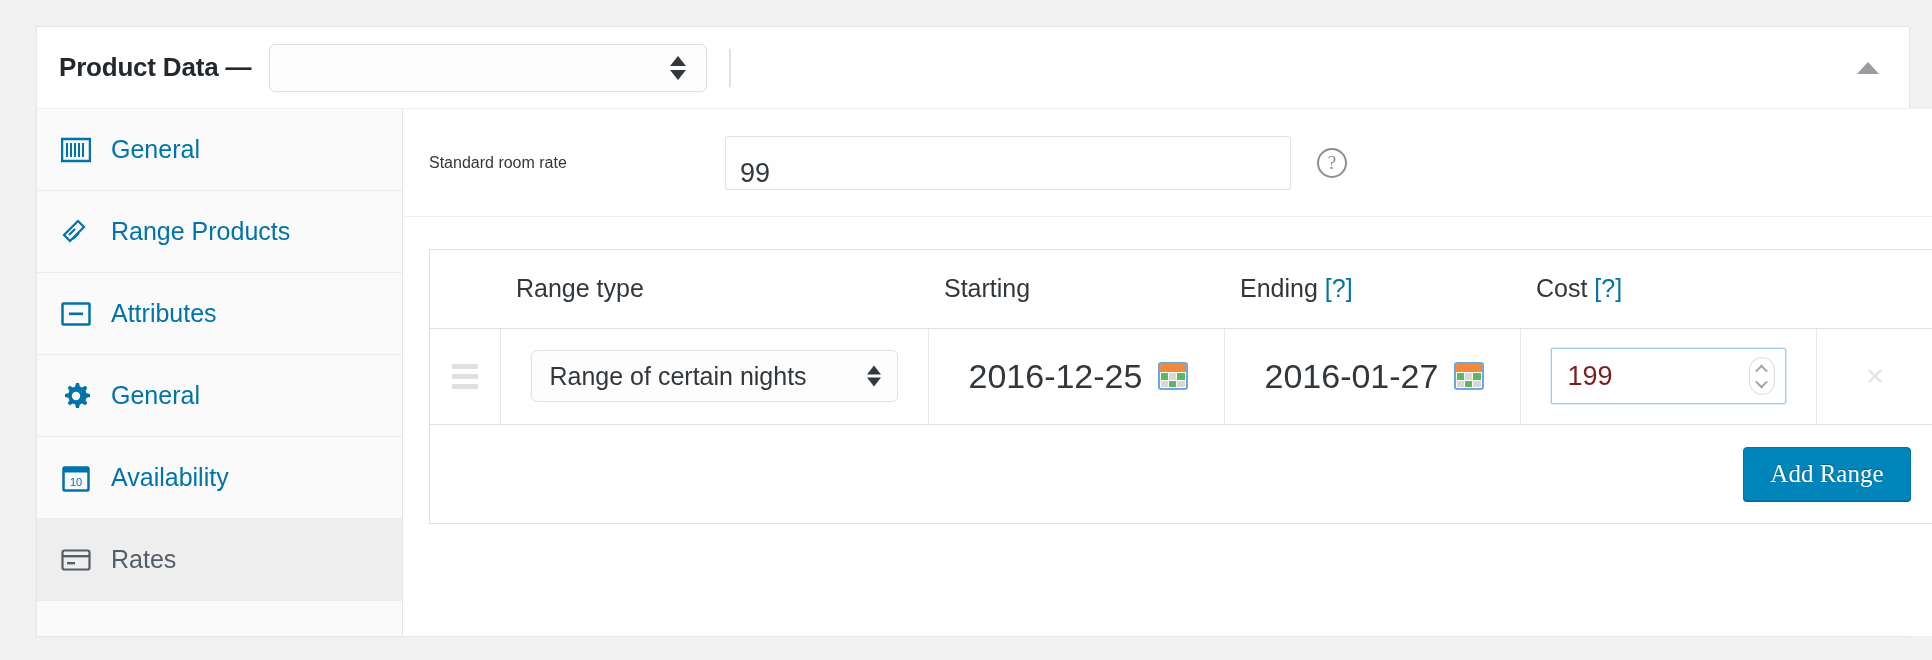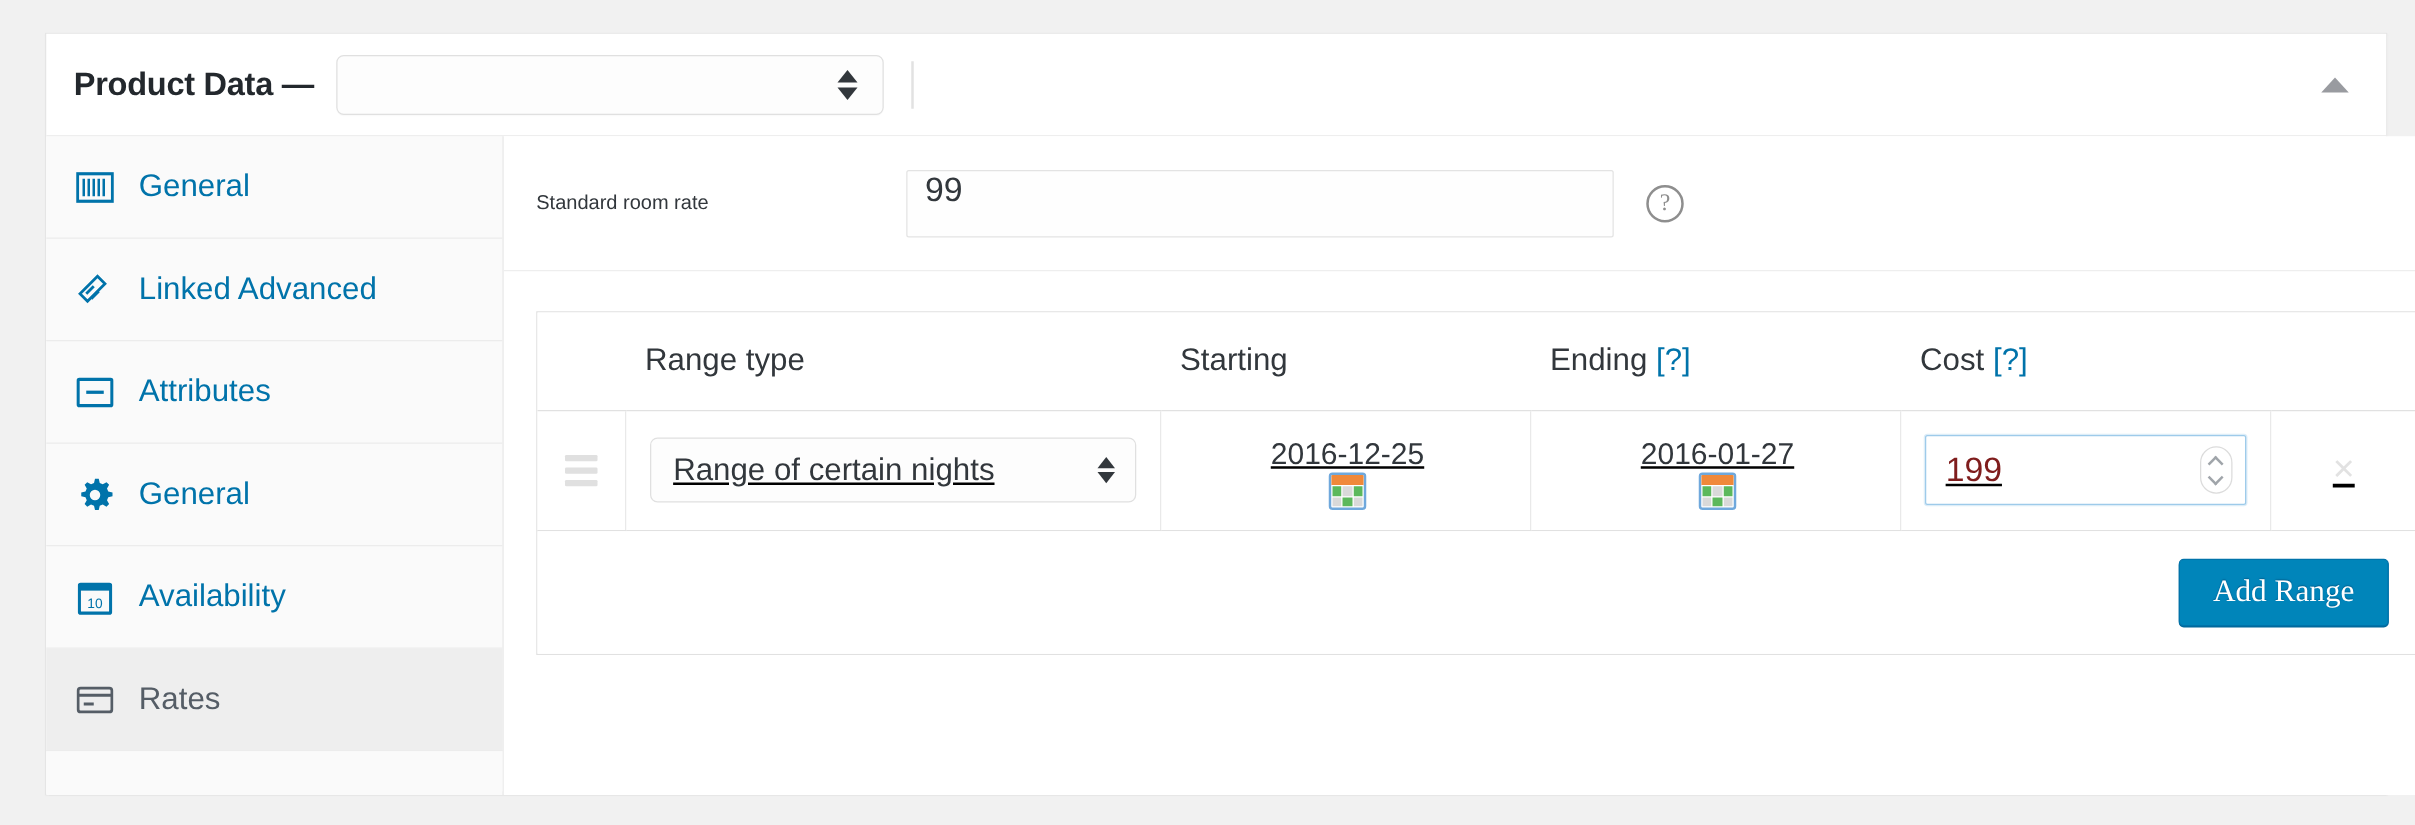--- a/index.html
+++ b/index.html
@@ -162,21 +162,21 @@
     font-size: 16px;
     color: #32373c;
   }
   .text-input {
     width: 566px;
     height: 54px;
     border: 1px solid #e3e3e3;
     background: #fefefe;
     border-radius: 2px;
     display: flex;
-    align-items: flex-start;
+    align-items: flex-end;
     padding: 0 14px;
     font-size: 27px;
     color: #32373c;
   }
   .help-tip {
     margin-left: 26px;
     width: 30px; height: 30px;
     border: 2px solid #8e8e8e;
     border-radius: 50%;
     display: flex;
@@ -203,26 +203,25 @@
     font-weight: normal;
     color: #32373c;
     text-align: left;
     height: 78px;
     padding: 0 16px;
     border-bottom: 1px solid #e1e1e1;
     background: #ffffff;
   }
   table.rates td {
     height: 96px;
-    padding: 1px;
+    padding: 12px;
     border-bottom: 1px solid #e1e1e1;
     border-right: 1px solid #e9e9e9;
     background: #ffffff;
     vertical-align: middle;
-    text-decoration: underline;
   }
   td.last-cell { border-right: none; }
   .col-handle { width: 70px; }
   .col-type   { width: 428px; }
   .col-start  { width: 296px; }
   .col-end    { width: 296px; }
   .col-cost   { width: 296px; }
   .col-remove { width: 118px; }
 
   .drag-handle {
@@ -262,23 +261,22 @@
   }
 
   .date-field {
     margin: 0 18px;
     height: 52px;
     background: #ffffff;
     display: flex;
     align-items: center;
     justify-content: space-between;
     padding: 0 6px 0 10px;
-    font-size: 24px;
+    font-size: 34px;
     color: #32373c;
-    flex-direction: column;
   }
 
   .cal-icon {
     width: 30px; height: 28px;
     border: 2px solid #6fa8dc;
     border-radius: 3px;
     background: #ffffff;
     overflow: hidden;
     flex: 0 0 30px;
     display: flex;
@@ -420,21 +418,21 @@
         <li class="tab">
           <span class="tab-icon">
             <svg width="32" height="30" viewBox="0 0 32 30">
               <g fill="none" stroke="#0073aa" stroke-width="2.2">
                 <path d="M10 24 L4 18 L18 4 L24 10 Z"></path>
                 <path d="M9 18 L15 12"></path>
                 <path d="M13 22 L19 16"></path>
               </g>
             </svg>
           </span>
-          <span>Linked Advanced</span>
+          <span>Range Products</span>
         </li>
 
         <li class="tab">
           <span class="tab-icon">
             <svg width="30" height="26" viewBox="0 0 30 26">
               <rect x="1.5" y="2.5" width="27" height="21" fill="none" stroke="#0073aa" stroke-width="2.5" rx="1"></rect>
               <rect x="8" y="11.5" width="14" height="2.6" fill="#0073aa"></rect>
             </svg>
           </span>
           <span>Attributes</span>

